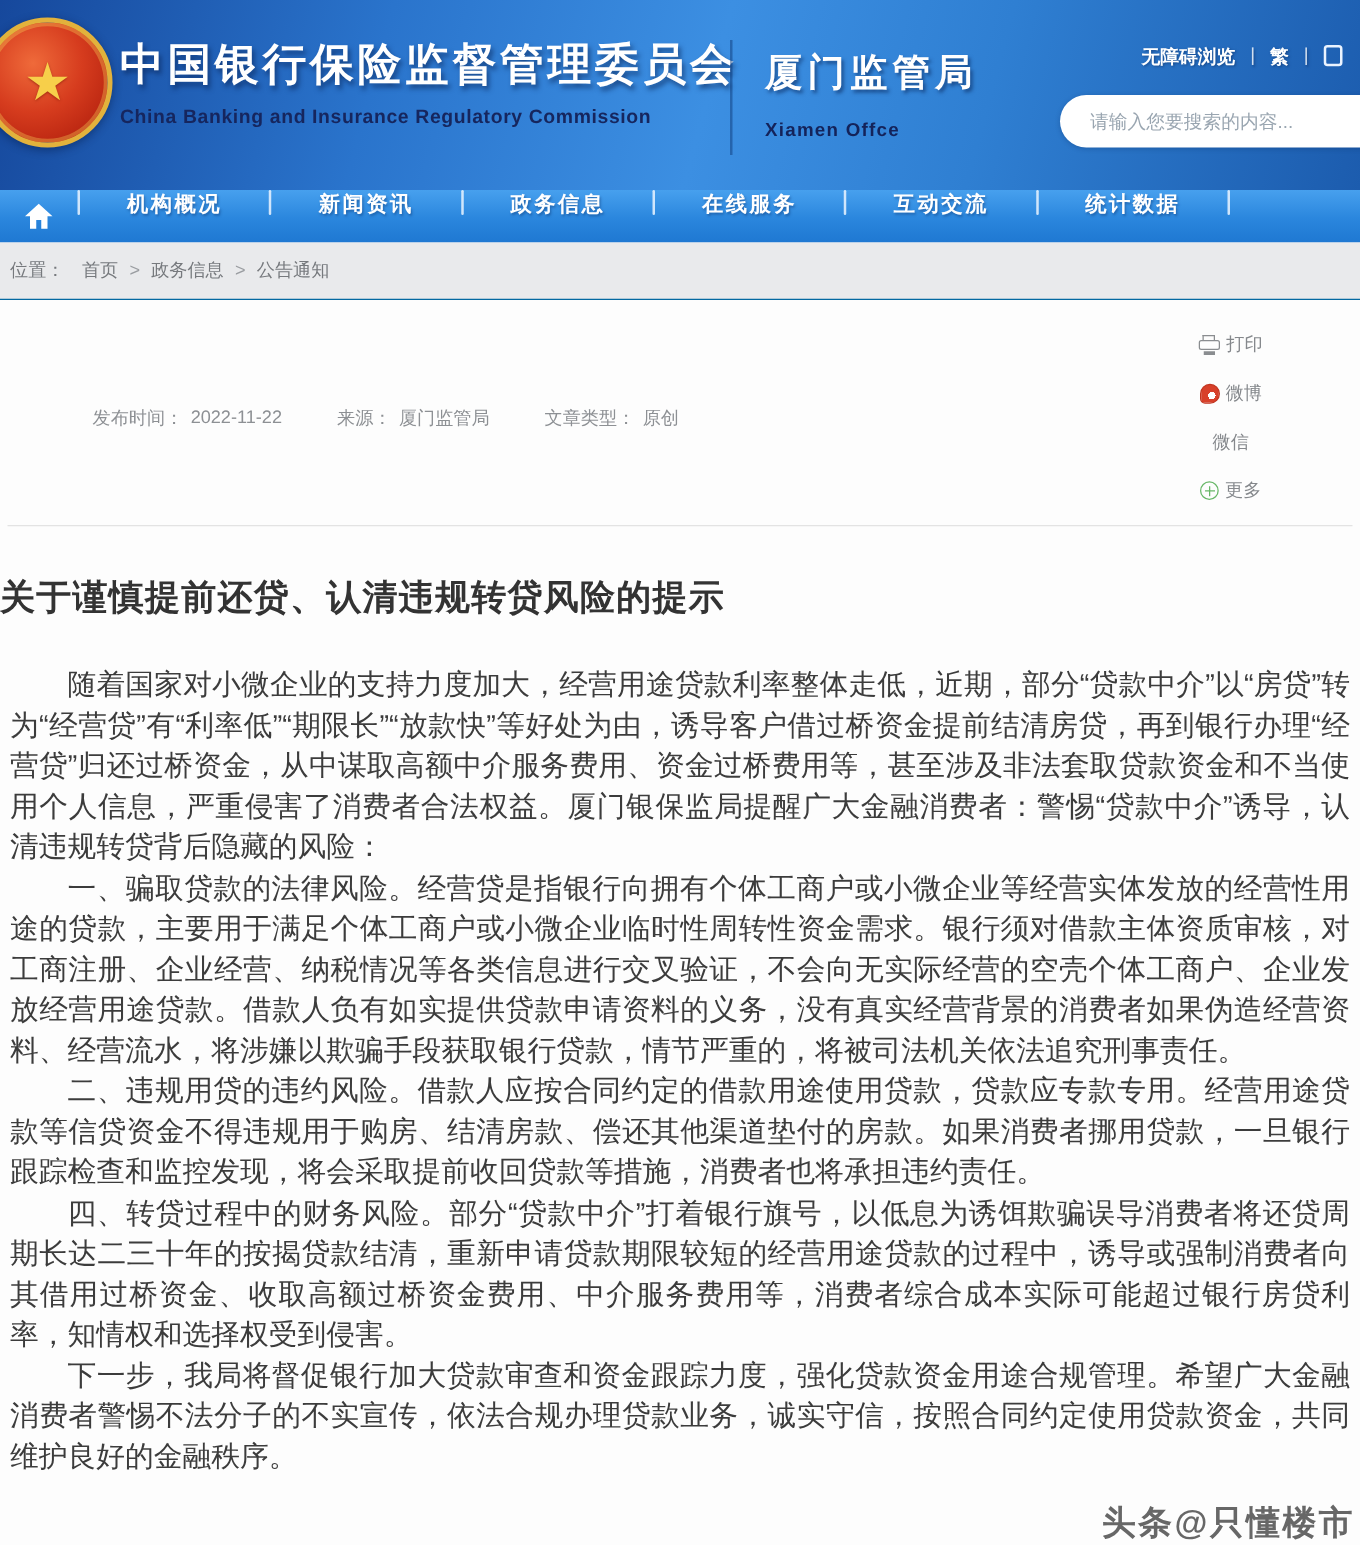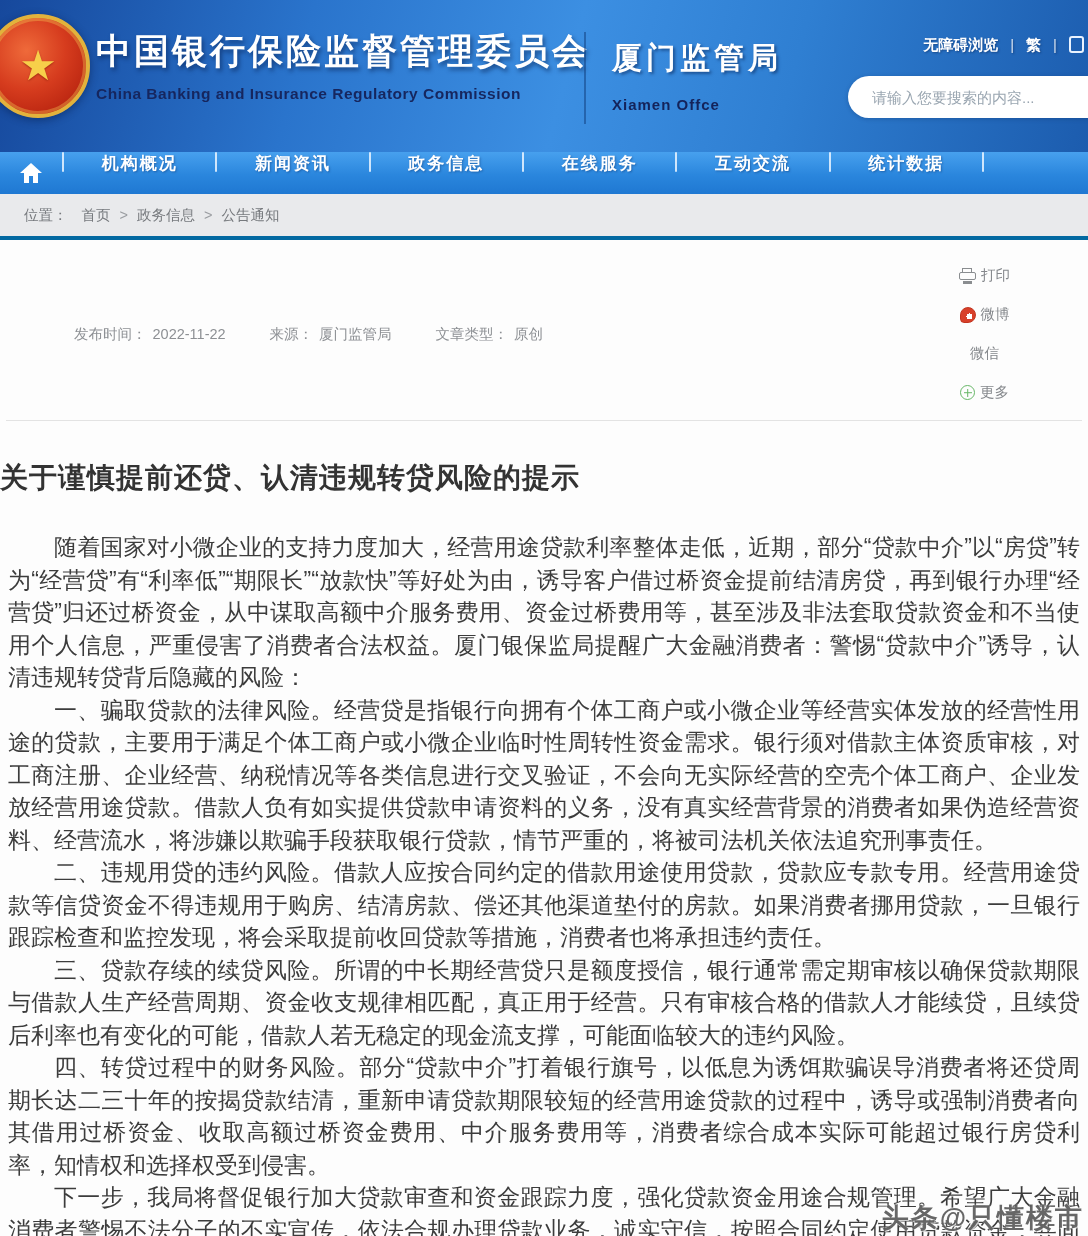--- a/index.html
+++ b/index.html
@@ -24,21 +24,21 @@
   .site-title {
     color:#ffffff; font-size:35px; font-weight:bold; letter-spacing:3px;
     text-shadow:2px 3px 4px rgba(8,35,85,.6);
   }
   .site-subtitle { margin-top:10px; color:#16265e; font-size:15.5px; font-weight:bold; letter-spacing:.5px; }
   .header-divider { position:absolute; left:584px; top:32px; width:2px; height:92px; background:rgba(12,50,110,.45); }
   .office-block { position:absolute; left:612px; top:38px; }
   .office-title { color:#ffffff; font-size:30px; font-weight:bold; letter-spacing:4px; text-shadow:2px 2px 3px rgba(8,35,85,.55); }
   .office-subtitle { margin-top:17px; color:#14235a; font-size:15px; font-weight:bold; letter-spacing:1px; }
 
-  .top-links { position:absolute; top:36px; right:14px; display:flex; gap:12px;
+  .top-links { position:absolute; top:36px; right:24px; display:flex; gap:12px;
     color:#fff; font-size:15px; font-weight:bold; text-shadow:1px 1px 2px rgba(8,35,85,.5); }
   .top-links .sep { color:rgba(255,255,255,.8); font-weight:normal; }
   .partial-glyph { width:15px; height:17px; border:2px solid #eaf3ff; border-radius:3px; margin-right:-10px; }
 
   .search-box {
     position:absolute; top:76px; right:-24px; width:264px; height:42px;
     background:#ffffff; border-radius:21px; display:flex; align-items:center;
     box-shadow:0 1px 4px rgba(0,30,80,.25);
   }
   .search-box input {
@@ -53,22 +53,22 @@
     display:flex; 
   }
   .nav-home { width:62px; display:flex; justify-content:center; align-items:center; cursor:pointer; }
   .nav-sep { width:2px; height:20px; background:rgba(235,245,255,.85); border-radius:1px; }
   .nav-item { flex:1; text-align:center; color:#ffffff; font-size:17px; font-weight:bold;
     letter-spacing:2px; text-shadow:1px 1px 2px rgba(10,50,110,.45); cursor:pointer; }
   .nav-tail { width:104px; }
 
   
   .breadcrumb {
-    height:46px; background:#e9eaec; border-bottom:4px solid #0369a1;
-    display:flex; align-items:center; padding-left:24px;
+    height:46px; background:#e9eaec; border-bottom:1px solid #0369a1;
+    display:flex; align-items:center; padding-left:8px;
     color:#76797d; font-size:14.5px;
   }
   .breadcrumb .crumb { color:#76797d; cursor:pointer; }
   .breadcrumb .bsep { margin:0 9px; color:#9a9da1; }
 
   
   .content { position:relative; background:#fdfdfd; }
   .meta-row { display:flex; align-items:center; padding:26px 78px 18px 74px; color:#8d9094; font-size:14.5px; }
   .meta-group { display:flex; align-items:center; margin-right:44px; white-space:nowrap; }
   .meta-actions { margin-left:auto; display:flex; align-items:center; gap:20px; color:#85888c;flex-direction:column; }
@@ -210,21 +210,20 @@
     </div>
 
     <div class="rule"></div>
 
     <h1 class="article-title">关于谨慎提前还贷、认清违规转贷风险的提示</h1>
 
     <div class="article-body">
       <p>随着国家对小微企业的支持力度加大，经营用途贷款利率整体走低，近期，部分“贷款中介”以“房贷”转为“经营贷”有“利率低”“期限长”“放款快”等好处为由，诱导客户借过桥资金提前结清房贷，再到银行办理“经营贷”归还过桥资金，从中谋取高额中介服务费用、资金过桥费用等，甚至涉及非法套取贷款资金和不当使用个人信息，严重侵害了消费者合法权益。厦门银保监局提醒广大金融消费者：警惕“贷款中介”诱导，认清违规转贷背后隐藏的风险：</p>
       <p>一、骗取贷款的法律风险。经营贷是指银行向拥有个体工商户或小微企业等经营实体发放的经营性用途的贷款，主要用于满足个体工商户或小微企业临时性周转性资金需求。银行须对借款主体资质审核，对工商注册、企业经营、纳税情况等各类信息进行交叉验证，不会向无实际经营的空壳个体工商户、企业发放经营用途贷款。借款人负有如实提供贷款申请资料的义务，没有真实经营背景的消费者如果伪造经营资料、经营流水，将涉嫌以欺骗手段获取银行贷款，情节严重的，将被司法机关依法追究刑事责任。</p>
       <p>二、违规用贷的违约风险。借款人应按合同约定的借款用途使用贷款，贷款应专款专用。经营用途贷款等信贷资金不得违规用于购房、结清房款、偿还其他渠道垫付的房款。如果消费者挪用贷款，一旦银行跟踪检查和监控发现，将会采取提前收回贷款等措施，消费者也将承担违约责任。</p>
-      <p>三、贷款存续的续贷风险。所谓的中长期经营贷只是额度授信，银行通常需定期审核以确保贷款期限与借款人生产经营周期、资金收支规律相匹配，真正用于经营。只有审核合格的借款人才能续贷，且续贷后利率也有变化的可能，借款人若无稳定的现金流支撑，可能面临较大的违约风险。</p>
       <p>四、转贷过程中的财务风险。部分“贷款中介”打着银行旗号，以低息为诱饵欺骗误导消费者将还贷周期长达二三十年的按揭贷款结清，重新申请贷款期限较短的经营用途贷款的过程中，诱导或强制消费者向其借用过桥资金、收取高额过桥资金费用、中介服务费用等，消费者综合成本实际可能超过银行房贷利率，知情权和选择权受到侵害。</p>
       <p>下一步，我局将督促银行加大贷款审查和资金跟踪力度，强化贷款资金用途合规管理。希望广大金融消费者警惕不法分子的不实宣传，依法合规办理贷款业务，诚实守信，按照合同约定使用贷款资金，共同维护良好的金融秩序。</p>
     </div>
   </div>
 
   <div class="watermark">头条@只懂楼市</div>
 
 </div>
 
 </body></html>

